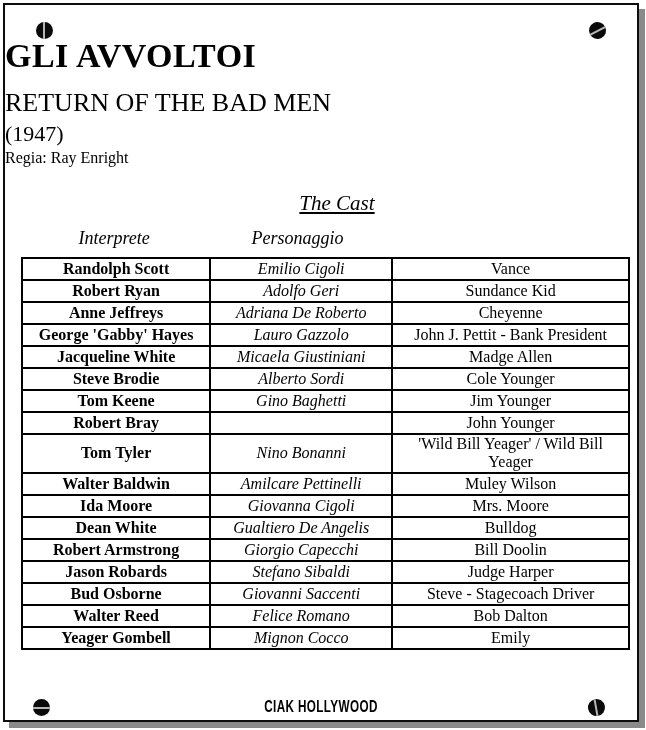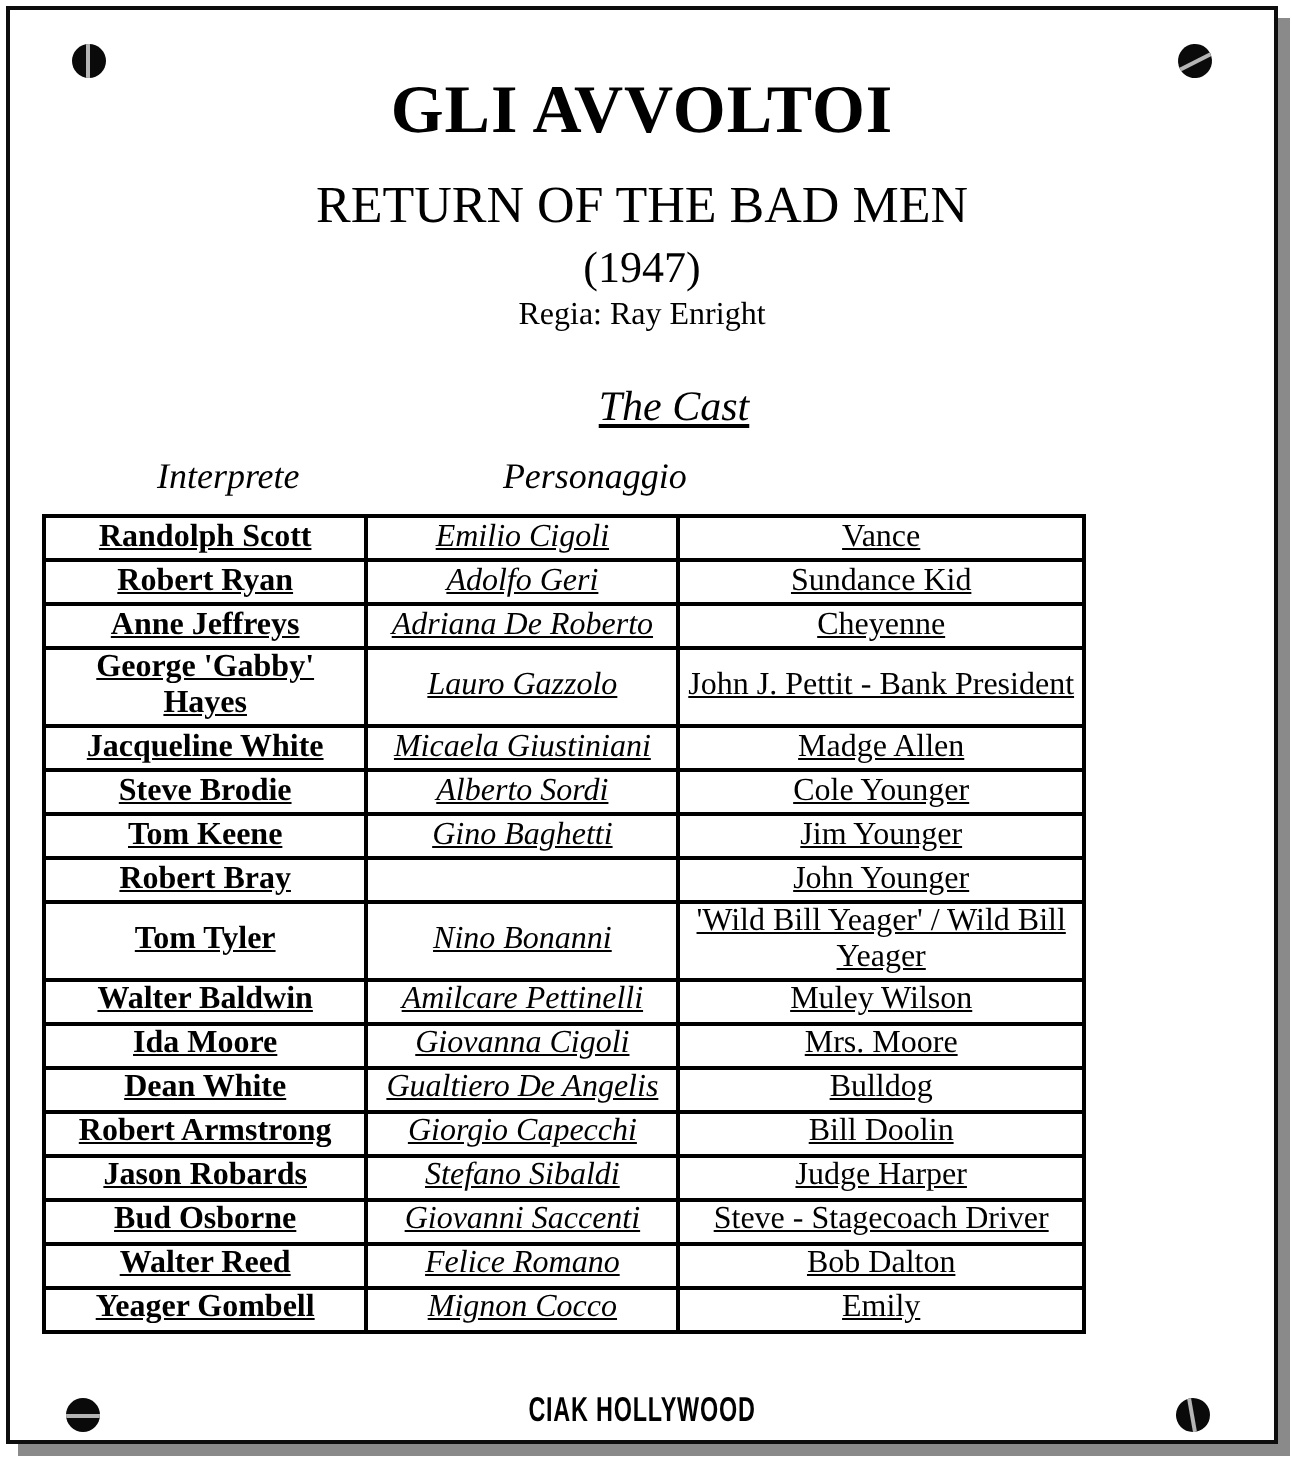--- a/index.html
+++ b/index.html
@@ -17,36 +17,36 @@
   }
   .screw::after {
     content:''; position:absolute; left:-2px; right:-2px; top:7.5px; height:2px;
     background:#b5b5b5;
   }
   .screw-tl { left:31px; top:17px; transform:rotate(90deg); }
   .screw-tr { left:584px; top:17px; transform:rotate(-27deg); }
   .screw-bl { left:28px; top:694px; transform:rotate(0deg); }
   .screw-br { left:583px; top:694px; transform:rotate(80deg); }
 
-  .header { text-align:center; }
+  .header { text-align:left; }
   .title { margin-top:34px; font-size:34px; font-weight:bold; letter-spacing:0.5px; line-height:1.0; }
   .subtitle { margin-top:17px; font-size:26px; line-height:1.0; }
   .year { margin-top:7px; font-size:22px; line-height:1.0; }
   .director { margin-top:5px; font-size:16px; line-height:1.0; }
   .cast-heading { margin-top:27px; font-size:21px; font-style:italic; text-decoration:underline; line-height:1.0; text-align:center;padding-left:32px; }
 
   .col-headers {
     margin:15px 0 0 16px; width:601px;
     display:grid; grid-template-columns:31% 30% 39%;
     font-style:italic; font-size:18px; text-align:center; line-height:1.0;
   }
 
   table.cast {
-    margin:10px 0 0 16px; width:522px;
-    border-collapse:collapse; table-layout:fixed;text-decoration:underline;
+    margin:10px 0 0 16px; width:609px;
+    border-collapse:collapse; table-layout:fixed;
   }
   table.cast td {
     border:2px solid #000; text-align:center; vertical-align:middle;
     font-size:16px; height:22px; line-height:1.15; padding:0 3px;
     overflow:hidden;
   }
   td.col-interprete { font-weight:bold; }
   td.col-doppiatore { font-style:italic; }
   td.small { font-size:13.5px; }
 

